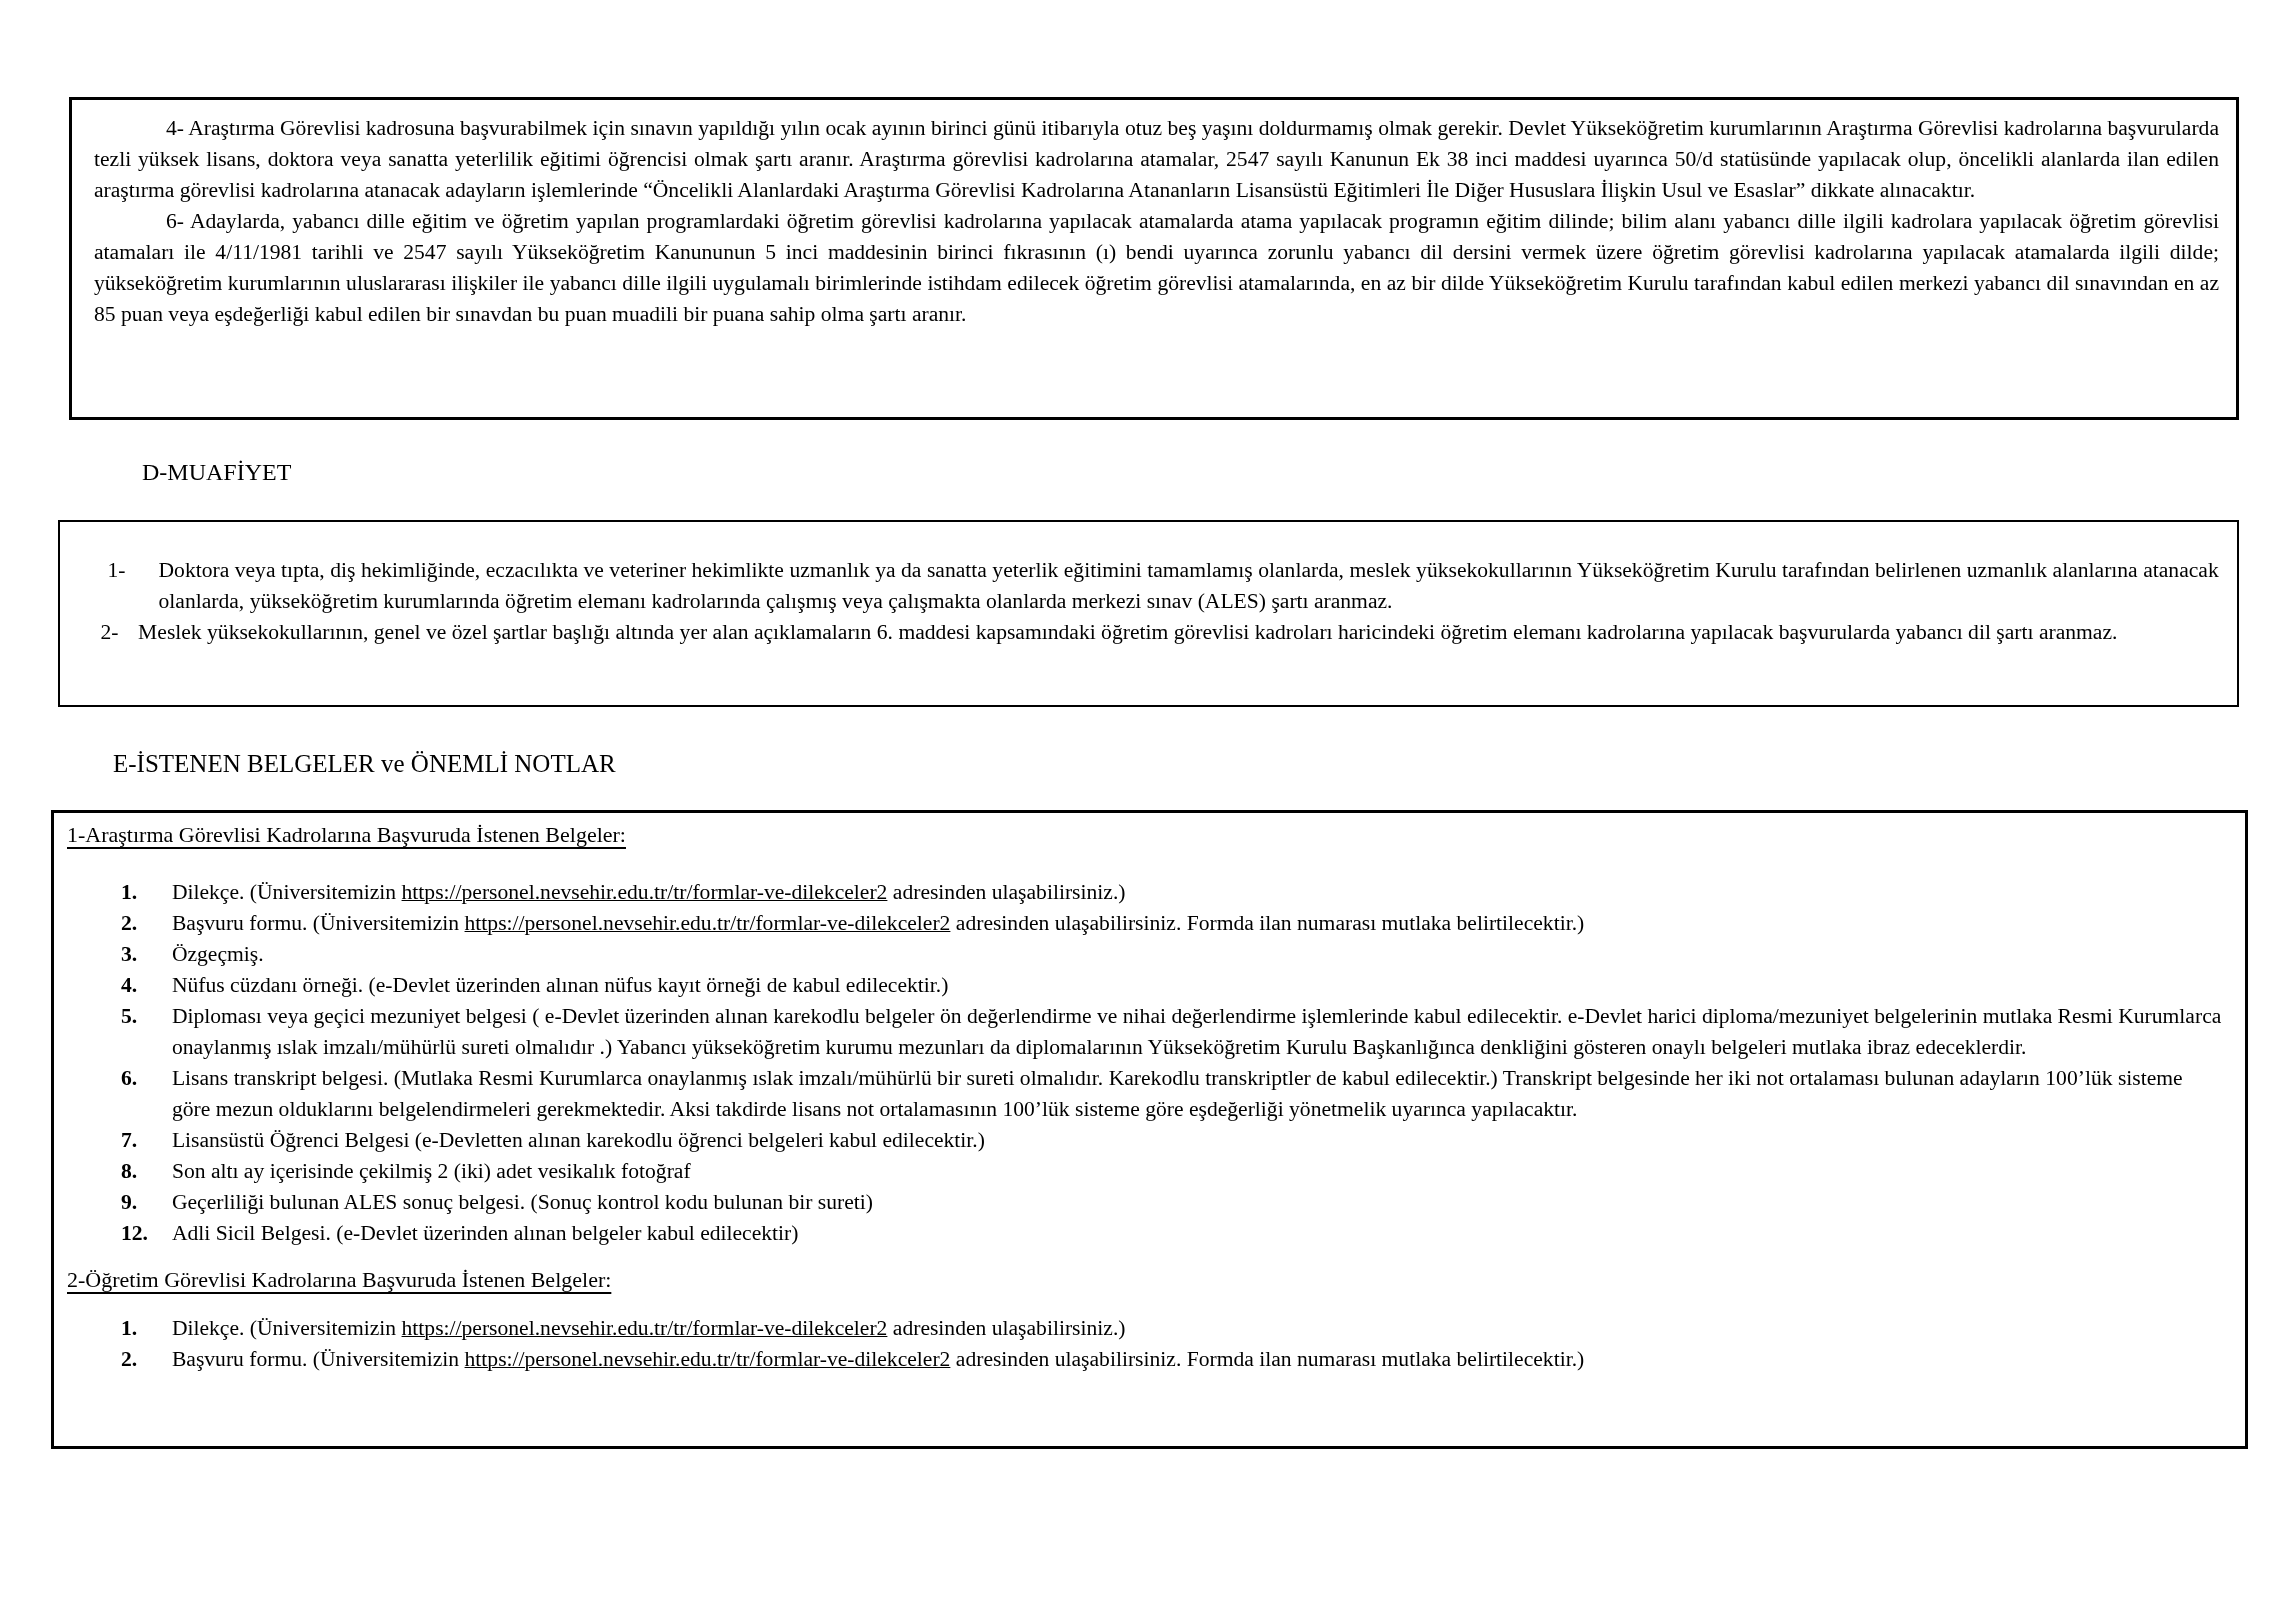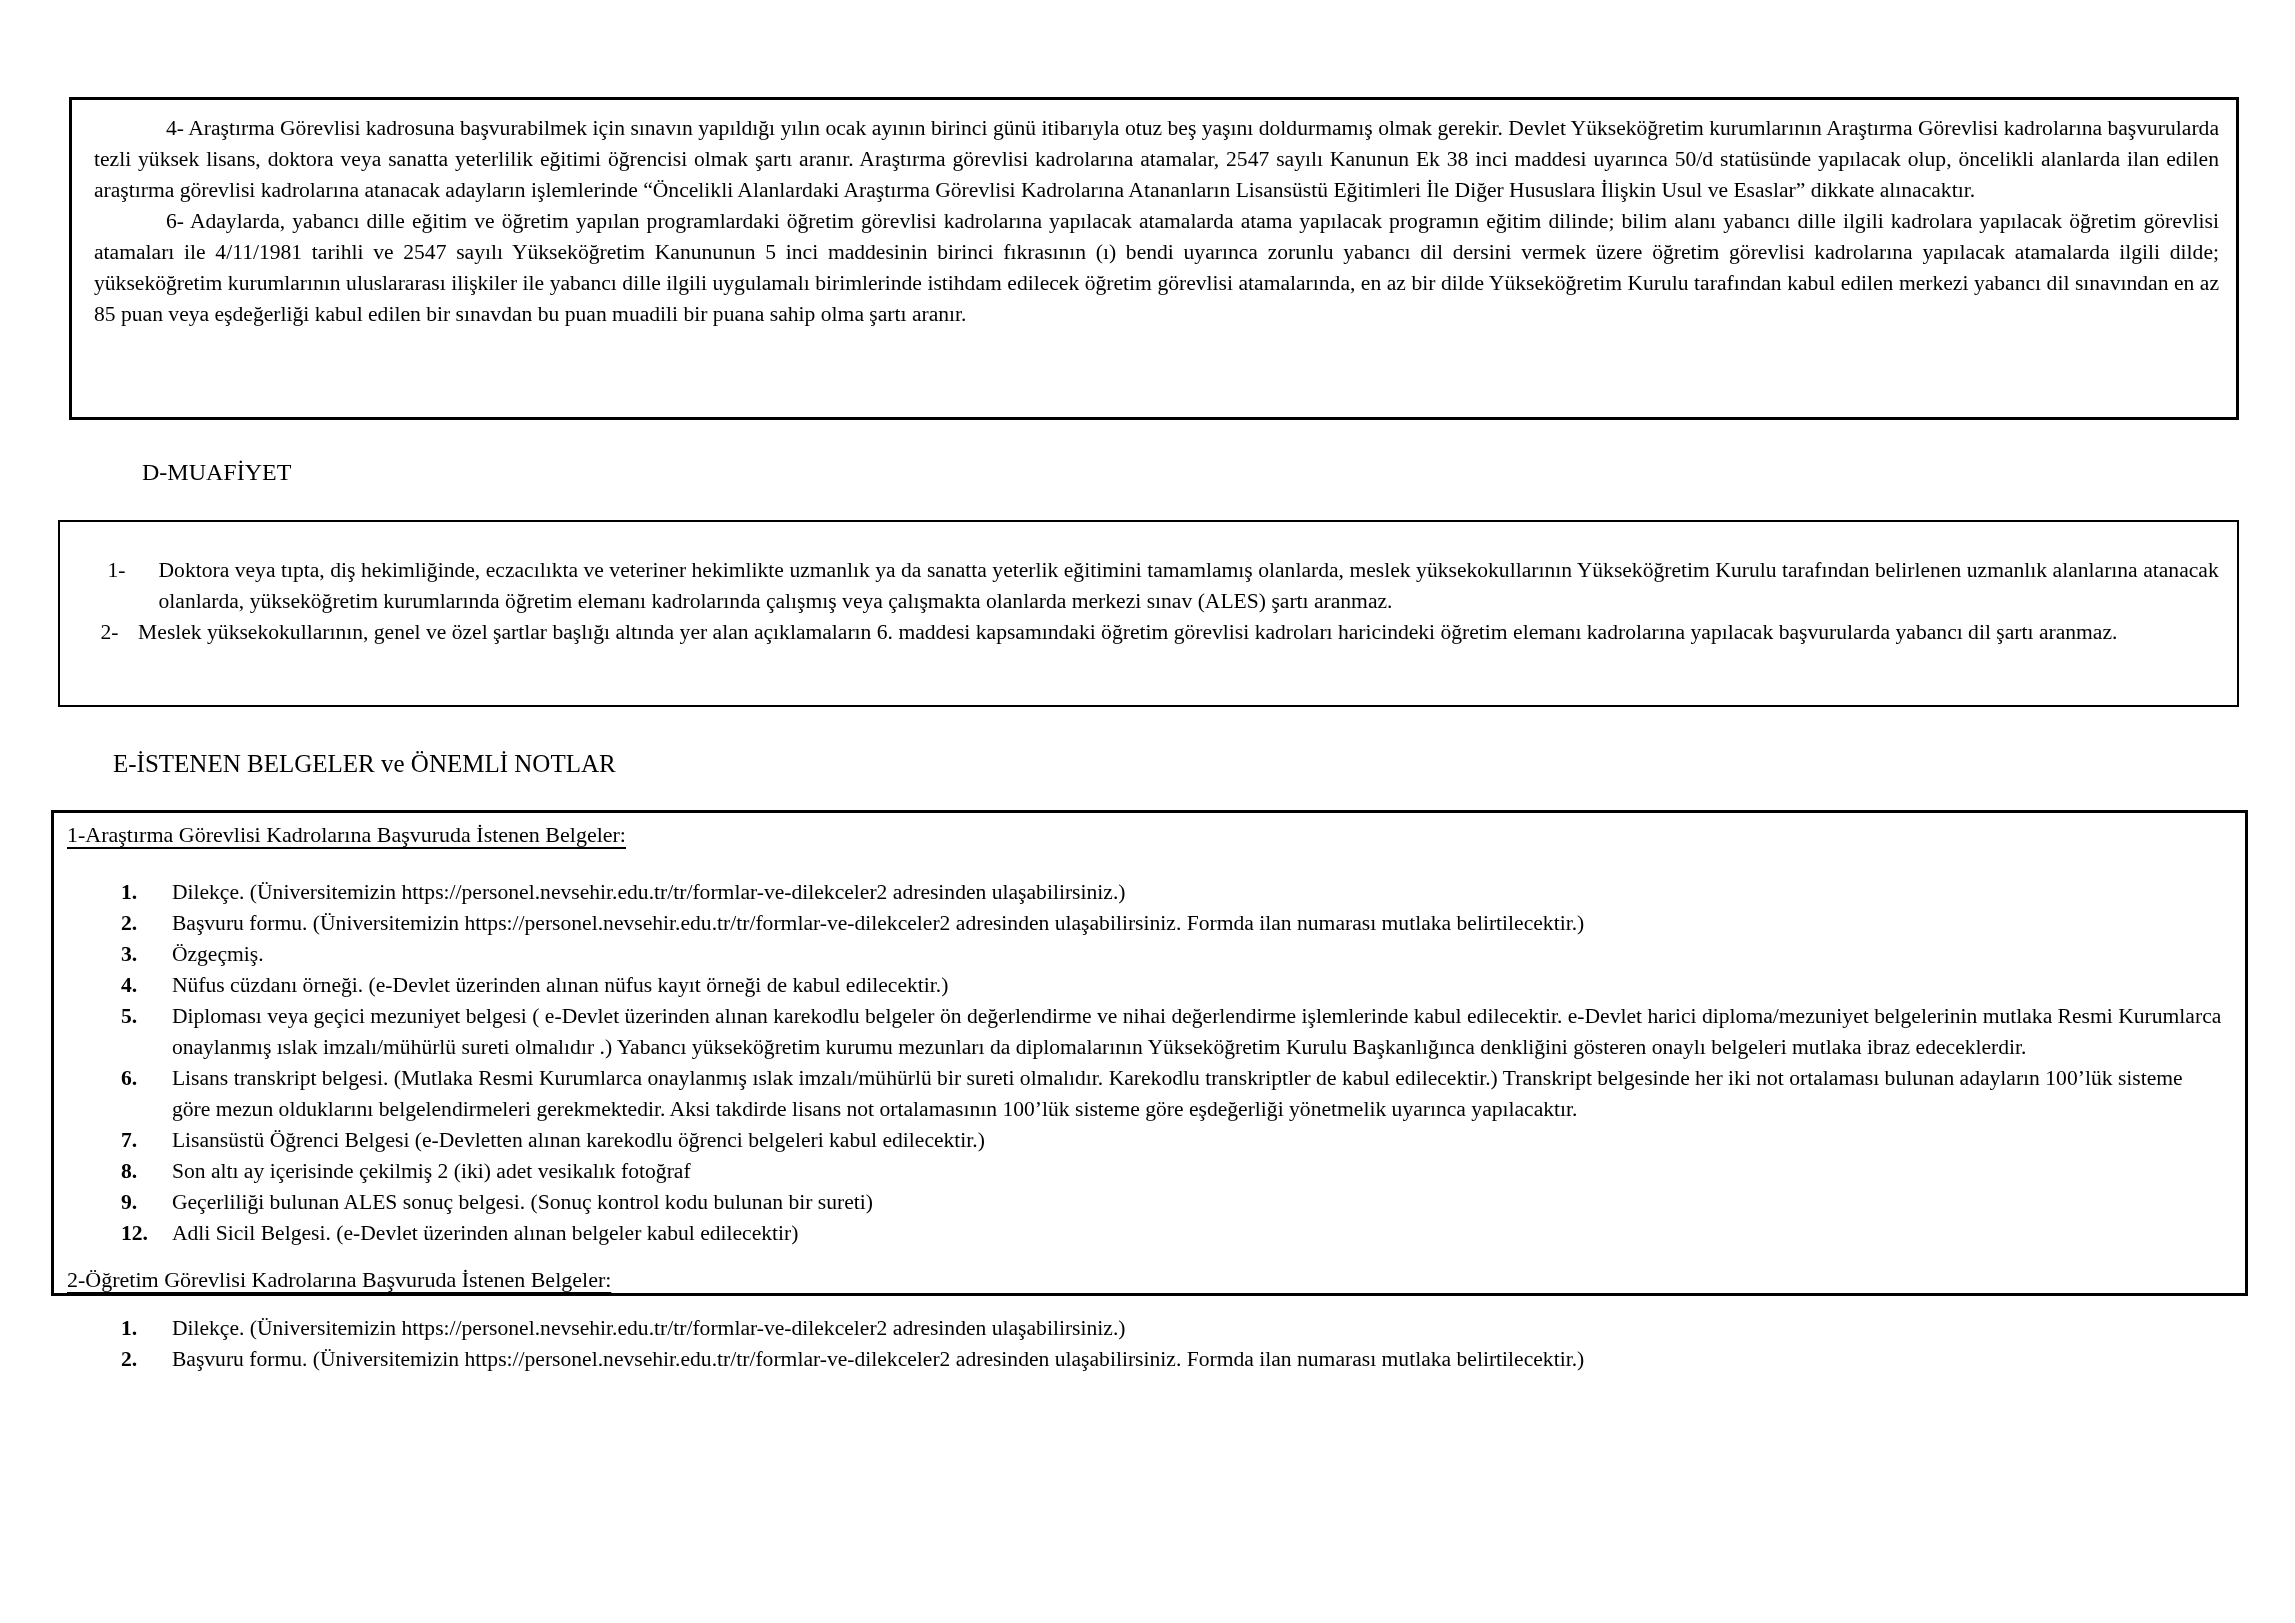--- a/index.html
+++ b/index.html
@@ -45,41 +45,42 @@
   }
   .dli { line-height: 31px; }
   .dli:nth-child(1) { display: flex; padding-left: 37px; }
   .dli:nth-child(1) > .num { width: 51px; flex-shrink: 0; }
   .dli:nth-child(1) .item-text { flex: 1; display: block; text-align: justify; }
   .dli:nth-child(2) { display: block; text-indent: 30px; }
   .dli:nth-child(2) > .num { margin-right: 19.6px; }
   
   .box-documents {
     left: 51px; top: 810px;
-    width: 2197px; height: 486px;
+    width: 2197px; height: 639px;
     padding: 9.2px 19.6px 0 13px;
   }
   .ul-head {
     font-size: 22px;
     text-decoration: underline;
     text-decoration-thickness: 2px;
     text-underline-offset: 5.2px;
     margin: 0 0 29px 0;
   }
   .ul-head.head2 { margin: 18.3px 0 19.6px 0; }
   .docli { display: flex; line-height: 31px; }
   .docli > .num {
     font-weight: bold;
     width: 43px;
     margin-left: 54px;
     flex-shrink: 0;
   }
   .docli > .item-text { flex: 1; padding-left: 7.9px; }
   .doc-link {
     color: #000000;
+    text-decoration: underline;
     text-decoration-thickness: 1.3px;
     cursor: pointer;
   }
 </style>
 </head>
 <body>
 
 <div class="box box-general">
   <div>
       <div class="para"><span class="item-text"><span>4- Araştırma Görevlisi kadrosuna başvurabilmek için sınavın yapıldığı yılın ocak ayının birinci günü itibarıyla otuz beş yaşını doldurmamış olmak gerekir. Devlet Yükseköğretim kurumlarının Araştırma Görevlisi kadrolarına başvurularda tezli yüksek lisans, doktora veya sanatta yeterlilik eğitimi öğrencisi olmak şartı aranır. Araştırma görevlisi kadrolarına atamalar, 2547 sayılı Kanunun Ek 38 inci maddesi uyarınca 50/d statüsünde yapılacak olup, öncelikli alanlarda ilan edilen araştırma görevlisi kadrolarına atanacak adayların işlemlerinde “Öncelikli Alanlardaki Araştırma Görevlisi Kadrolarına Atananların Lisansüstü Eğitimleri İle Diğer Hususlara İlişkin Usul ve Esaslar” dikkate alınacaktır.</span></span></div>

